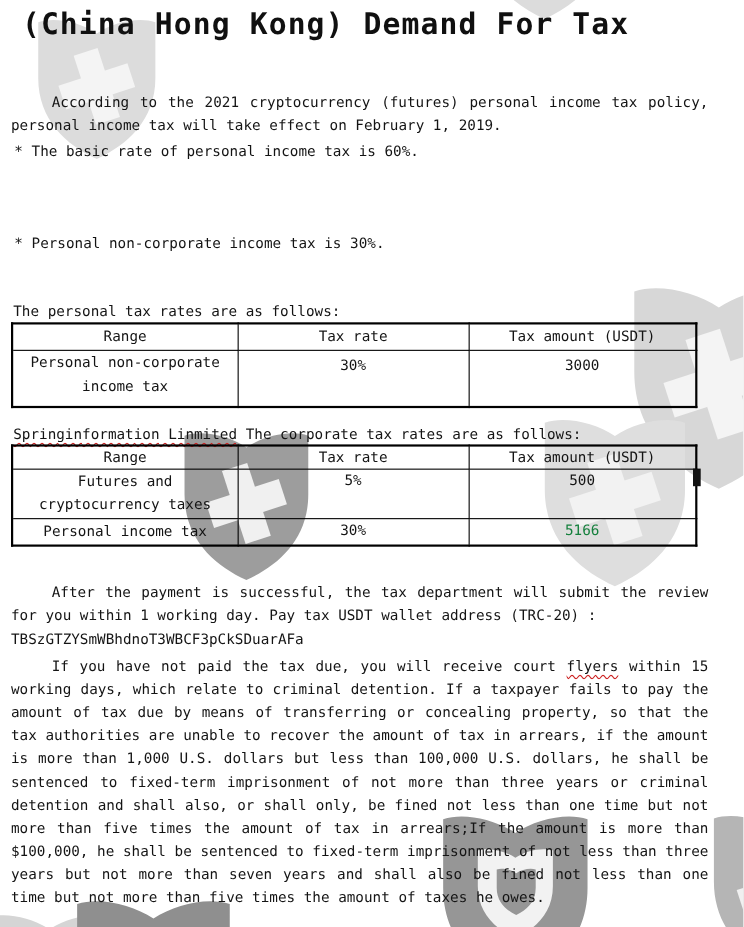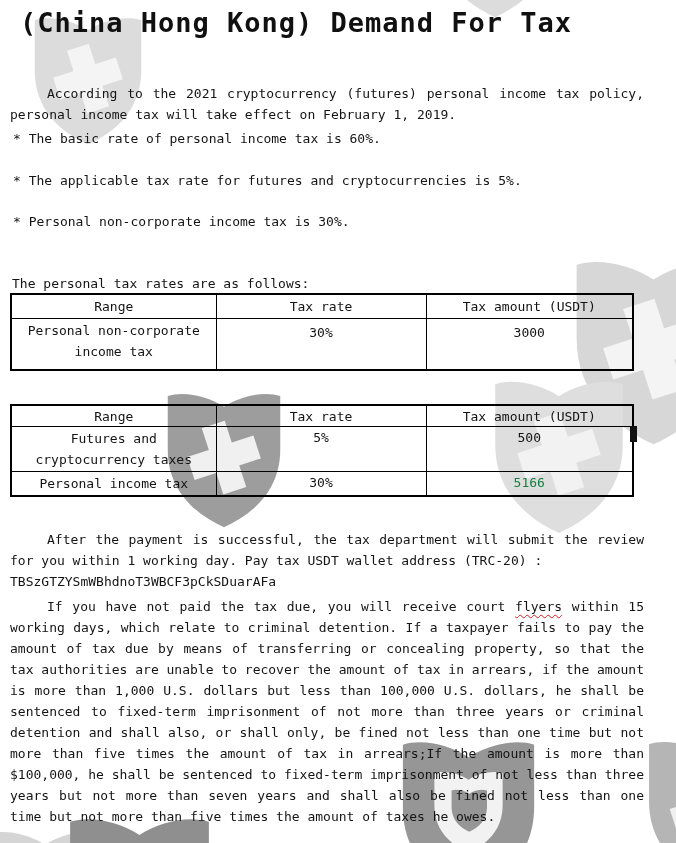--- a/index.html
+++ b/index.html
@@ -123,21 +123,20 @@
       </g>
   </svg>
 
   <div class="layer-content">
 
     <div class="doc-title">(China Hong Kong) Demand For Tax</div>
 
     <div class="para indent p-intro">According to the 2021 cryptocurrency (futures) personal income tax policy, personal income tax will take effect on February 1, 2019.</div>
 
     <div class="bullet b1">* The basic rate of personal income tax is 60%.</div>
-    <div class="bullet b2">* The applicable tax rate for futures and cryptocurrencies is 5%.</div>
     <div class="bullet b3">* Personal non-corporate income tax is 30%.</div>
 
     <div class="tbl-intro ti1">The personal tax rates are as follows:</div>
 
     <table class="tax-table t1">
       <colgroup>
           <col class="c1">
           <col class="c2">
           <col class="c3">
         </colgroup>
@@ -150,20 +149,21 @@
       </thead>
       <tbody>
         <tr>
           <td class="range-cell">Personal non-corporate income tax</td>
           <td>30%</td>
           <td>3000</td>
         </tr>
       </tbody>
     </table>
 
+    <div class="tbl-intro ti2"><span class="misspell">Springinformation Linmited</span><span> The corporate tax rates are as follows:</span></div>
 
     <table class="tax-table t2">
       <colgroup>
           <col class="c1">
           <col class="c2">
           <col class="c3">
         </colgroup>
       <thead>
         <tr>
           <th>Range</th>

